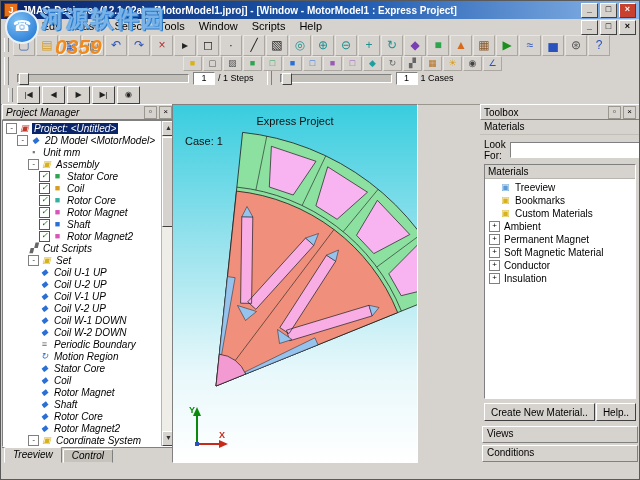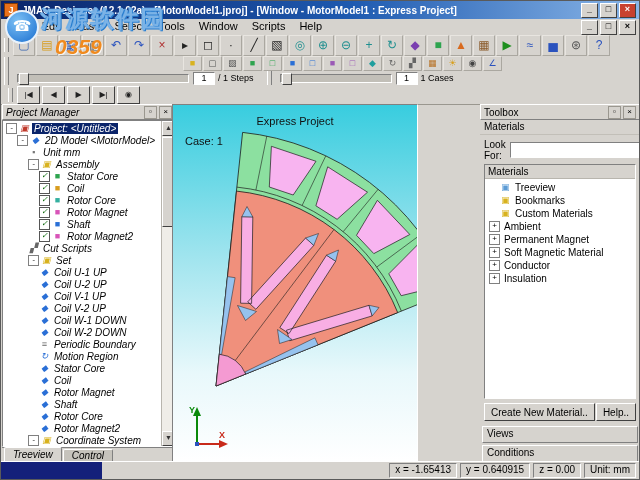--- a/index.html
+++ b/index.html
@@ -671,22 +671,14 @@
         </div>
     </div>
     <div class="btn-row">
       <button class="btn">Create New Material..</button>
       <button class="btn">Help..</button>
     </div>
     <div class="section-bar">Views</div>
     <div class="section-bar">Conditions</div>
   </div>
 
-  <div class="statusbar">
-    <div class="status-navy"></div>
-    <div class="status-fill"></div>
-    <div class="status-cell">x = -1.65413</div>
-    <div class="status-cell">y = 0.640915</div>
-    <div class="status-cell">z = 0.00</div>
-    <div class="status-cell">Unit: mm</div>
-  </div>
 
 </div>
 
 </body></html>

